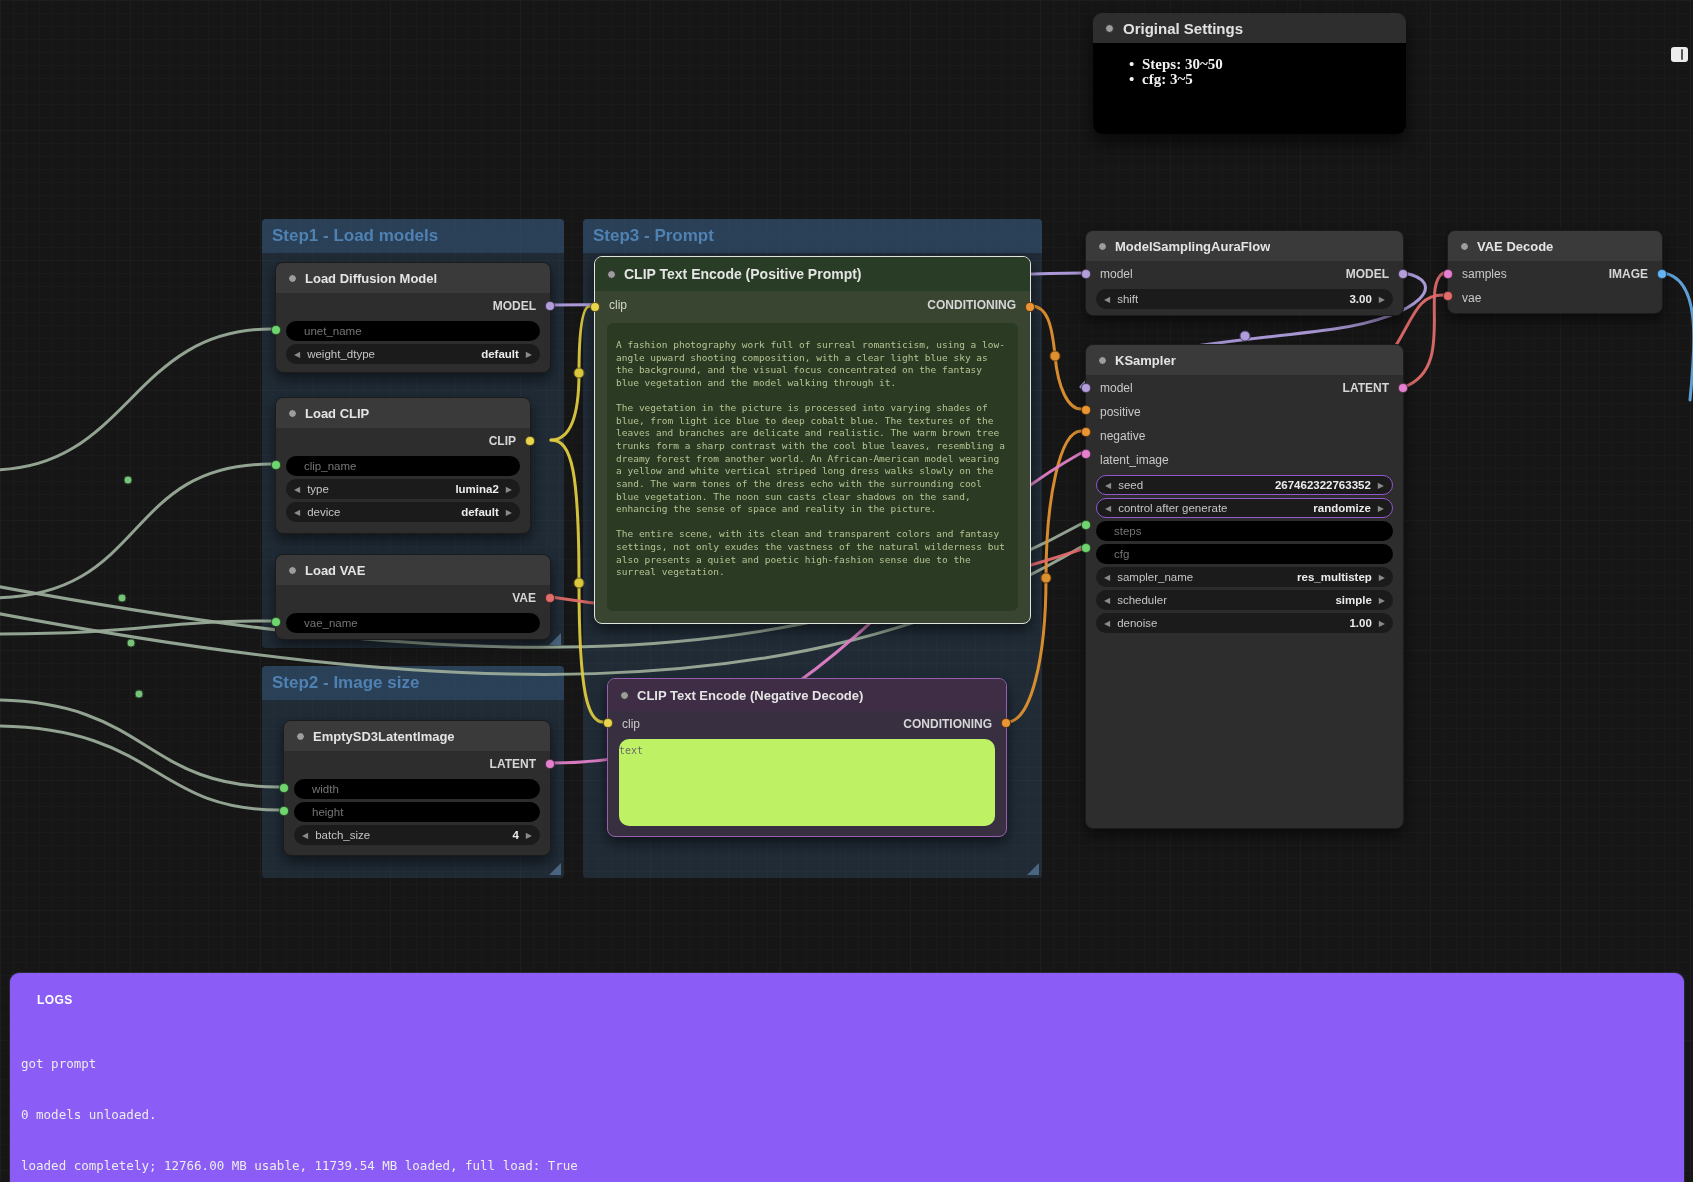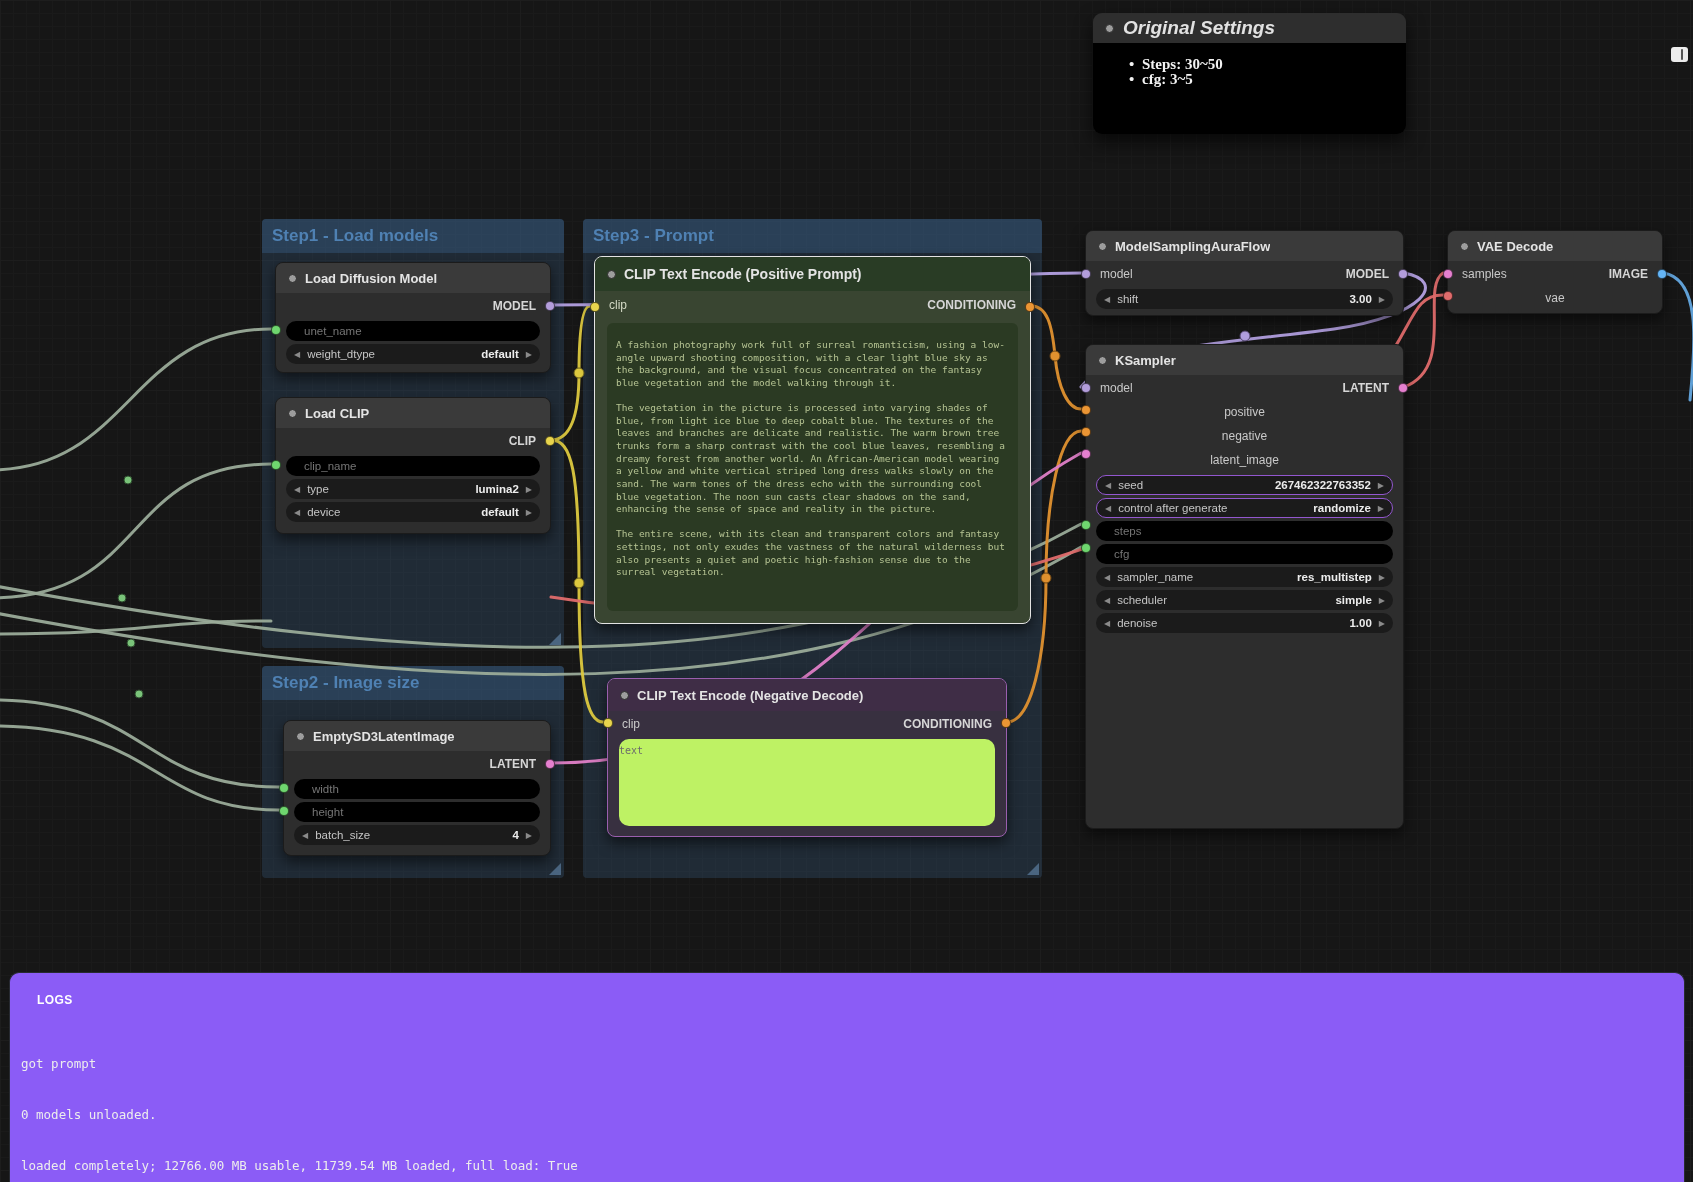--- a/index.html
+++ b/index.html
@@ -24,21 +24,21 @@
   .group-resize { position:absolute; right:3px; bottom:3px; width:0; height:0;
     border-left:12px solid transparent; border-bottom:12px solid rgba(110,150,190,.55); }
 
   
   .node { position:absolute; background:#2d2d2d; border:1px solid #1b1b1b; border-radius:8px;
     box-shadow:0 6px 14px rgba(0,0,0,.55); color:#cfcfcf; }
   .node-header { height:30px; background:#3a3a3a; border-radius:7px 7px 0 0; display:flex;
     align-items:center; gap:8px; padding:0 12px; }
   .node-title { font-size:13px; font-weight:600; color:#e4e4e4; white-space:nowrap; overflow:hidden; }
   .tdot { width:9px; height:9px; border-radius:50%; background:#9d9d9d; border:1px solid #2a2a2a; flex:0 0 auto; }
-  .iorow { height:22px; margin-top:2px; display:flex; align-items:center; justify-content:center;
+  .iorow { height:22px; margin-top:2px; display:flex; align-items:center; justify-content:space-between;
     padding:0 14px; font-size:12px; color:#c9c9c9; }
   .iorow .lab-left { text-align:left; }
   .iorow .lab-right { margin-left:auto; text-align:right; font-weight:600; color:#d6d6d6; }
   .port { position:absolute; width:10px; height:10px; border-radius:50%; border:1px solid rgba(0,0,0,.6); }
   .port.left { left:-5px; } .port.right { right:-5px; }
   .p-model{background:#b39ddb}.p-clip{background:#e8d44d}.p-vae{background:#e06c6c}
   .p-cond{background:#eb9534}.p-latent{background:#e580cf}.p-image{background:#64b5f6}
   .p-widget{background:#6fd66f}
 
   .pill { height:20px; margin:3px 10px 0; background:#1b1b1b; border-radius:10px; display:flex;
@@ -64,21 +64,21 @@
   .node.neg .node-header { height:32px; background:#3f2d46; }
   .neg-text { position:absolute; left:11px; right:11px; top:60px; bottom:10px; background:#bef264;
     border-radius:10px; padding:6px 0; font-family:"DejaVu Sans Mono", monospace; font-size:10px;
     color:#6c6c6c; }
 
   
   .note { position:absolute; left:1093px; top:13px; width:313px; height:121px; border-radius:9px;
     box-shadow:0 8px 18px rgba(0,0,0,.65); }
   .note-header { height:30px; background:#2e2e2e; border-radius:9px 9px 0 0; display:flex;
     align-items:center; gap:9px; padding:0 12px; }
-  .note-title { font-size:19px; font-weight:700; color:#e2e2e2;font-style:italic; }
+  .note-title { font-size:15px; font-weight:700; color:#e2e2e2; }
   .note-body { height:91px; background:#000; border-radius:0 0 9px 9px; padding:14px 0 0 36px; }
   .note-body li { list-style:none; font-size:15px; font-weight:700; color:#f2f2f2; line-height:15px;font-family:Liberation Serif, serif; }
   .note-body .bullet { display:inline-block; width:13px; }
 
   
   svg.wires { position:absolute; left:0; top:0; pointer-events:none; }
   svg.wires path { fill:none; stroke-width:3; stroke-linecap:round; opacity:.95; }
 
   
   .panel-toggle { position:absolute; left:1671px; top:47px; width:17px; height:15px; background:#ececec;
@@ -161,21 +161,21 @@
     <div class="pill">
       <span class="arr">◀</span>
       <span class="wlabel">weight_dtype</span>
       <span class="wvalue">default</span>
       <span class="arr">▶</span>
     </div>
     <span class="port right p-model" style="top:38px"></span>
     <span class="port left p-widget" style="top:62px"></span>
   </div>
 
-  <div class="node" style="left:275px;top:397px;width:276px;height:137px">
+  <div class="node" style="left:275px;top:397px;width:256px;height:137px">
     <div class="node-header">
       <span class="tdot"></span>
       <span class="node-title">Load CLIP</span>
     </div>
     <div class="iorow">
         <span class="lab-right">CLIP</span>
       </div>
     <div class="pill dim first">
       <span class="wlabel">clip_name</span>
     </div>
@@ -188,20 +188,34 @@
     <div class="pill">
       <span class="arr">◀</span>
       <span class="wlabel">device</span>
       <span class="wvalue">default</span>
       <span class="arr">▶</span>
     </div>
     <span class="port right p-clip" style="top:38px"></span>
     <span class="port left p-widget" style="top:62px"></span>
   </div>
 
+  <div class="node" style="left:275px;top:554px;width:276px;height:86px">
+    <div class="node-header">
+      <span class="tdot"></span>
+      <span class="node-title">Load VAE</span>
+    </div>
+    <div class="iorow">
+        <span class="lab-right">VAE</span>
+      </div>
+    <div class="pill dim first">
+      <span class="wlabel">vae_name</span>
+    </div>
+    <span class="port right p-vae" style="top:38px"></span>
+    <span class="port left p-widget" style="top:62px"></span>
+  </div>
 
   <div class="node" style="left:283px;top:720px;width:268px;height:136px">
     <div class="node-header">
       <span class="tdot"></span>
       <span class="node-title">EmptySD3LatentImage</span>
     </div>
     <div class="iorow">
         <span class="lab-right">LATENT</span>
       </div>
     <div class="pill dim first">

